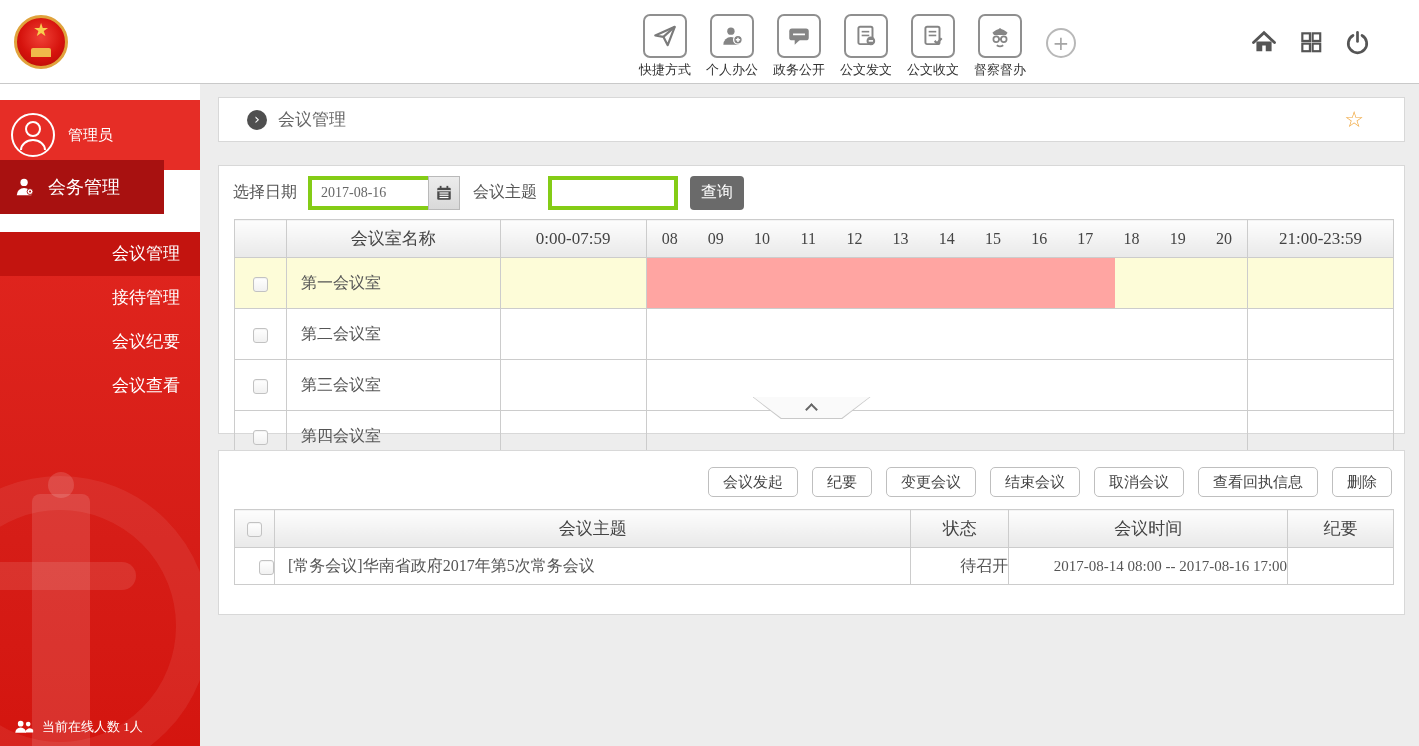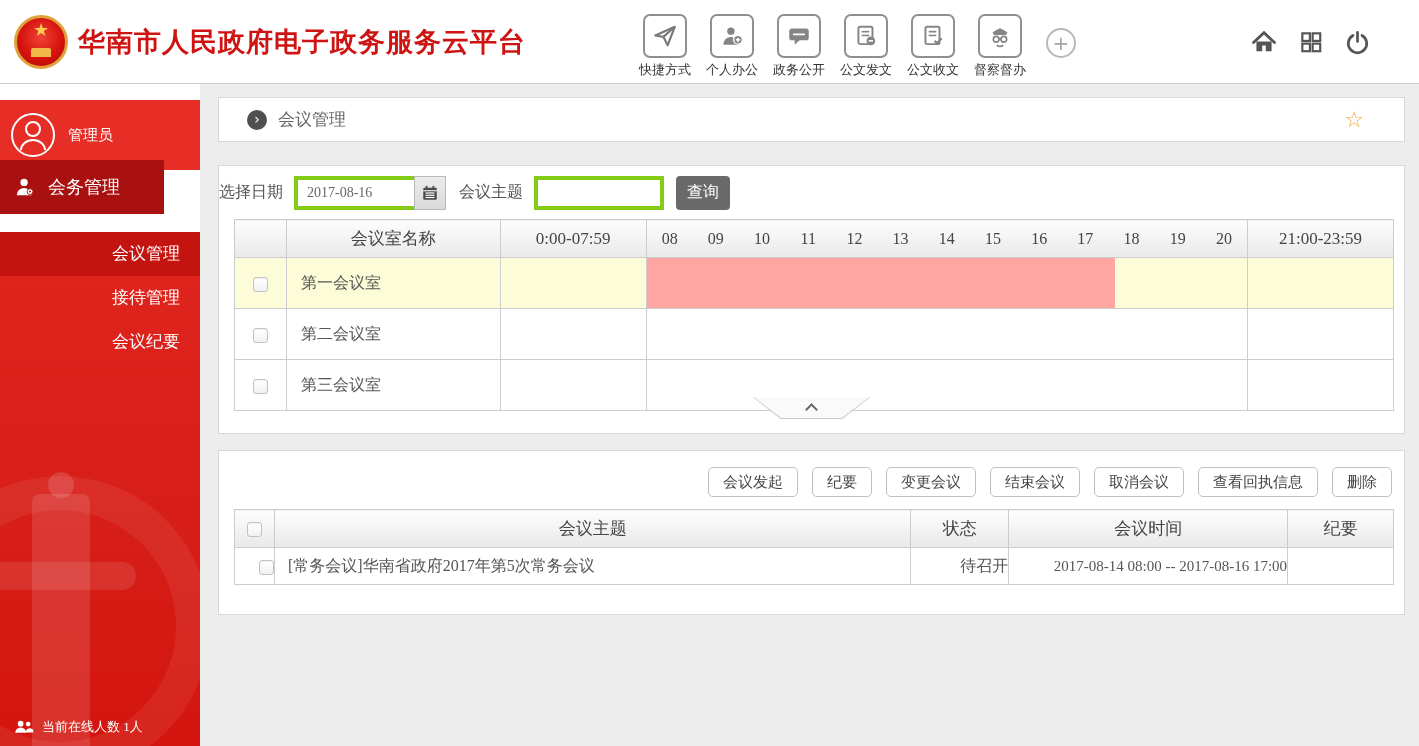--- a/index.html
+++ b/index.html
@@ -66,21 +66,21 @@
   .panel { position:absolute; background:#fff; border:1px solid #d8d8d8; }
   .panel-title { left:18px; top:13px; width:1187px; height:45px; display:flex; align-items:center;
     padding:0 40px 0 28px; }
   .title-icon { width:20px; height:20px; border-radius:50%; background:#4f4f4f; color:#fff;
     display:flex; align-items:center; justify-content:center; font-size:14px; line-height:1;
     font-family:"DejaVu Sans",sans-serif; padding-bottom:1px; }
   .page-title { margin-left:11px; font-size:17px; color:#666; }
   .fav-star { margin-left:auto; color:#f0a63c; font-size:22px; cursor:pointer; line-height:1; }
 
   .panel-filter { left:18px; top:81px; width:1187px; height:269px; }
-  .filter-row { height:53px; display:flex; align-items:center; }
+  .filter-row { height:53px; display:flex; align-items:center; padding-left:14px; }
   .filter-label { font-size:16px; color:#555; }
   .date-group { display:flex; margin-left:11px; }
   .text-input { height:34px; border:4px solid #84cc16; background:#fff; font-size:14px;
     color:#666; padding:0 9px; font-family:"Liberation Serif","DejaVu Serif",serif; outline:none; }
   .date-input { width:120px; border-right:none; }
   .cal-btn { width:32px; height:34px; border:1px solid #b9b9b9;
     background:linear-gradient(#ececec,#d9d9d9); display:flex; align-items:center;
     justify-content:center; cursor:pointer; }
   .topic-label { margin-left:13px; }
   .topic-input { width:130px; margin-left:11px; }
@@ -143,21 +143,20 @@
 <body>
 
 <div class="stage">
 
   <div class="top-header">
     <div class="brand">
       <div class="emblem">
         <div class="star-big">★</div>
         <div class="gate"></div>
       </div>
-      <div class="brand-title">华南市人民政府电子政务服务云平台</div>
     </div>
 
     <div class="icon-nav">
       <div class="nav-item">
         <div class="nav-box">
           <svg width="26" height="26" viewBox="0 0 24 24">
               <polygon points="3,11.5 21,3.5 14.5,20.5 10.5,12.8" fill="none" stroke="#7a7a7a" stroke-width="2" stroke-linejoin="round"></polygon>
               <line x1="10.5" y1="12.8" x2="21" y2="3.5" stroke="#7a7a7a" stroke-width="2"></line>
             </svg>
         </div>
@@ -268,20 +267,21 @@
             <circle cx="17.5" cy="17" r="1.1" fill="#a81110"></circle>
           </svg>
       </span>
       <span class="group-label">会务管理</span>
     </div>
 
     <div class="menu-block">
       <div class="menu-item active">会议管理</div>
       <div class="menu-item">接待管理</div>
       <div class="menu-item">会议纪要</div>
+      <div class="menu-item">会议查看</div>
       <div class="watermark">
         <div class="wm-ring"></div>
         <div class="wm-cross"></div>
         <div class="wm-pillar"></div>
         <div class="wm-cap"></div>
       </div>
       <div class="online-row">
         <span>
           <svg width="20" height="16" viewBox="0 0 24 18">
               <circle cx="8" cy="5" r="3.4" fill="#fff"></circle>
@@ -370,20 +370,27 @@
           <td class="hours-cell"></td>
           <td></td>
         </tr>
         <tr>
           <td class="col-check"><span class="checkbox"></span></td>
           <td class="room-name">第三会议室</td>
           <td></td>
           <td class="hours-cell"></td>
           <td></td>
         </tr>
+        <tr>
+          <td class="col-check"><span class="checkbox"></span></td>
+          <td class="room-name">第四会议室</td>
+          <td></td>
+          <td class="hours-cell"></td>
+          <td></td>
+        </tr>
       </tbody>
         </table>
 
       <div class="collapse-trap">
         <div class="collapse-trap-inner">
           <span class="chev-up"></span>
         </div>
       </div>
     </div>
 

